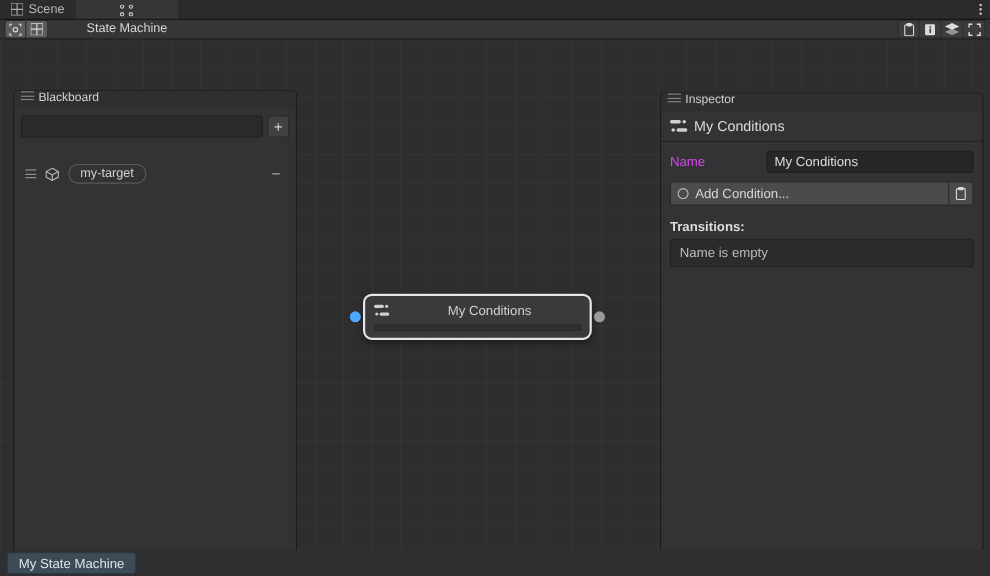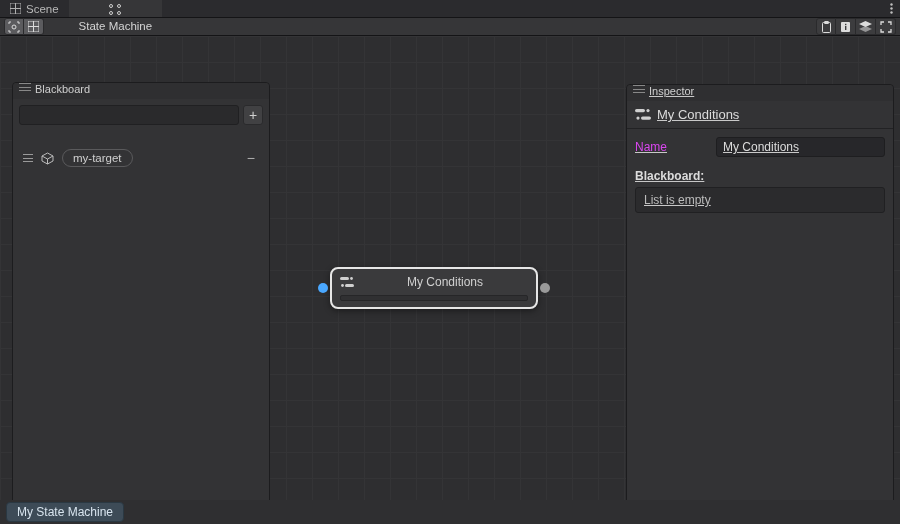--- a/index.html
+++ b/index.html
@@ -46,21 +46,21 @@
   .bb-search-row { display:flex; gap:4px; padding:6px; }
   .bb-search { flex:1; height:20px; background:#2a2a2c; border:1px solid #202022; border-radius:3px; }
   .bb-add { width:20px; height:20px; background:#414143; border:1px solid #2a2a2c; border-radius:3px; display:flex; align-items:center; justify-content:center; color:#d0d0d0; cursor:pointer; font-size:14px; }
   .bb-item { display:flex; align-items:center; gap:8px; padding: 6px 10px; margin-top: 12px; }
   .bb-item .grip { width:10px; height:8px; border-top:1px solid #9a9a9a; border-bottom:1px solid #9a9a9a; position:relative;}
   .bb-item .grip::after{content:"";position:absolute;left:0;right:0;top:3px;border-top:1px solid #9a9a9a;}
   .chip { padding: 2px 10px; border:1px solid #5a5a5c; border-radius: 10px; font-size:11.5px; color:#d0d0d0; }
   .bb-item .minus { margin-left:auto; color:#b0b0b0; padding:0 4px; font-size:14px; cursor:pointer; }
 
   
-  .inspector { right: 6px; top: 48px; width: 268px; height: 436px; text-decoration: underline; }
+  .inspector { right: 6px; top: 48px; width: 294px; height: 436px; }
   .insp-head { display:flex; align-items:center; gap:6px; padding: 6px 8px; font-size:13px; color:#dcdcdc; }
   .insp-sep { height:1px; background:#222224; margin: 0 0 4px 0; }
   .insp-row { display:flex; align-items:center; gap:8px; padding:4px 8px; }
   .insp-row .label { width:80px; color:#d946ef; font-size:12px; }
   .insp-row input[type=text] { flex:1; height:20px; background:#27272a; border:1px solid #1e1e20; border-radius:3px; color:#dcdcdc; padding:0 6px; font-size:12px; }
   .addcond-row { margin:4px 8px; display:flex; align-items:center; background:#4b4b4d; border:1px solid #2a2a2c; border-radius:3px; height:22px; }
   .addcond-row .radio { width:10px; height:10px; border:1.5px solid #bdbdbd; border-radius:50%; margin:0 6px; }
   .addcond-row .txt { flex:1; font-size:12px; color:#d6d6d6; }
   .addcond-row .clip { width:22px; display:flex; align-items:center; justify-content:center; border-left:1px solid #2a2a2c; height:100%; cursor:pointer; }
   .section-label { padding:8px 8px 4px 8px; font-weight:600; font-size:12px; color:#dcdcdc; }
@@ -221,23 +221,35 @@
             </g>
           </svg>
       </span>
       <span>My Conditions</span>
     </div>
     <div class="insp-sep"></div>
     <div class="insp-row">
       <span class="label">Name</span>
       <input type="text" value="My Conditions" style="">
     </div>
-    <div class="section-label">Blackboard:</div>
+    <div class="addcond-row">
+      <span class="radio"></span>
+      <span class="txt">Add Condition...</span>
+      <span class="clip">
+        <svg width="11" height="12" viewBox="0 0 11 12">
+            <g stroke="#dcdcdc" fill="none" stroke-width="1">
+              <rect x="1.5" y="1.5" width="8" height="10" rx="1"></rect>
+              <rect x="3.5" y="0.5" width="4" height="2" rx="0.5" fill="#dcdcdc"></rect>
+            </g>
+          </svg>
+      </span>
+    </div>
+    <div class="section-label">Transitions:</div>
     <div class="listbox">
-      <span>List is empty</span>
+      <span>Name is empty</span>
     </div>
   </div>
 </div>
 
 <div class="footer">
   <div class="footer-chip">
     <span>My State Machine</span>
   </div>
 </div>
 

